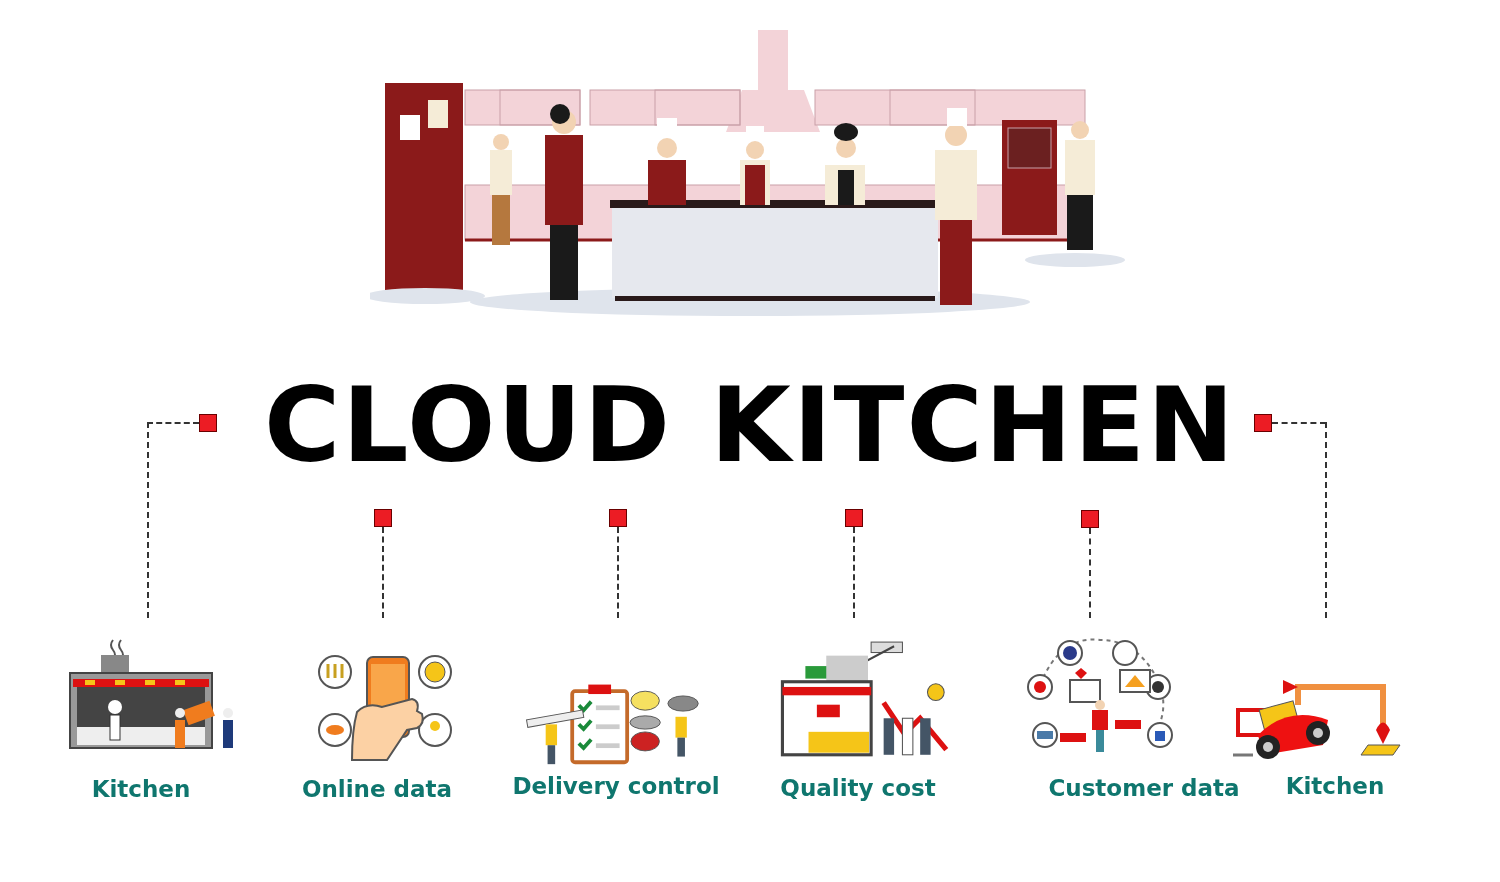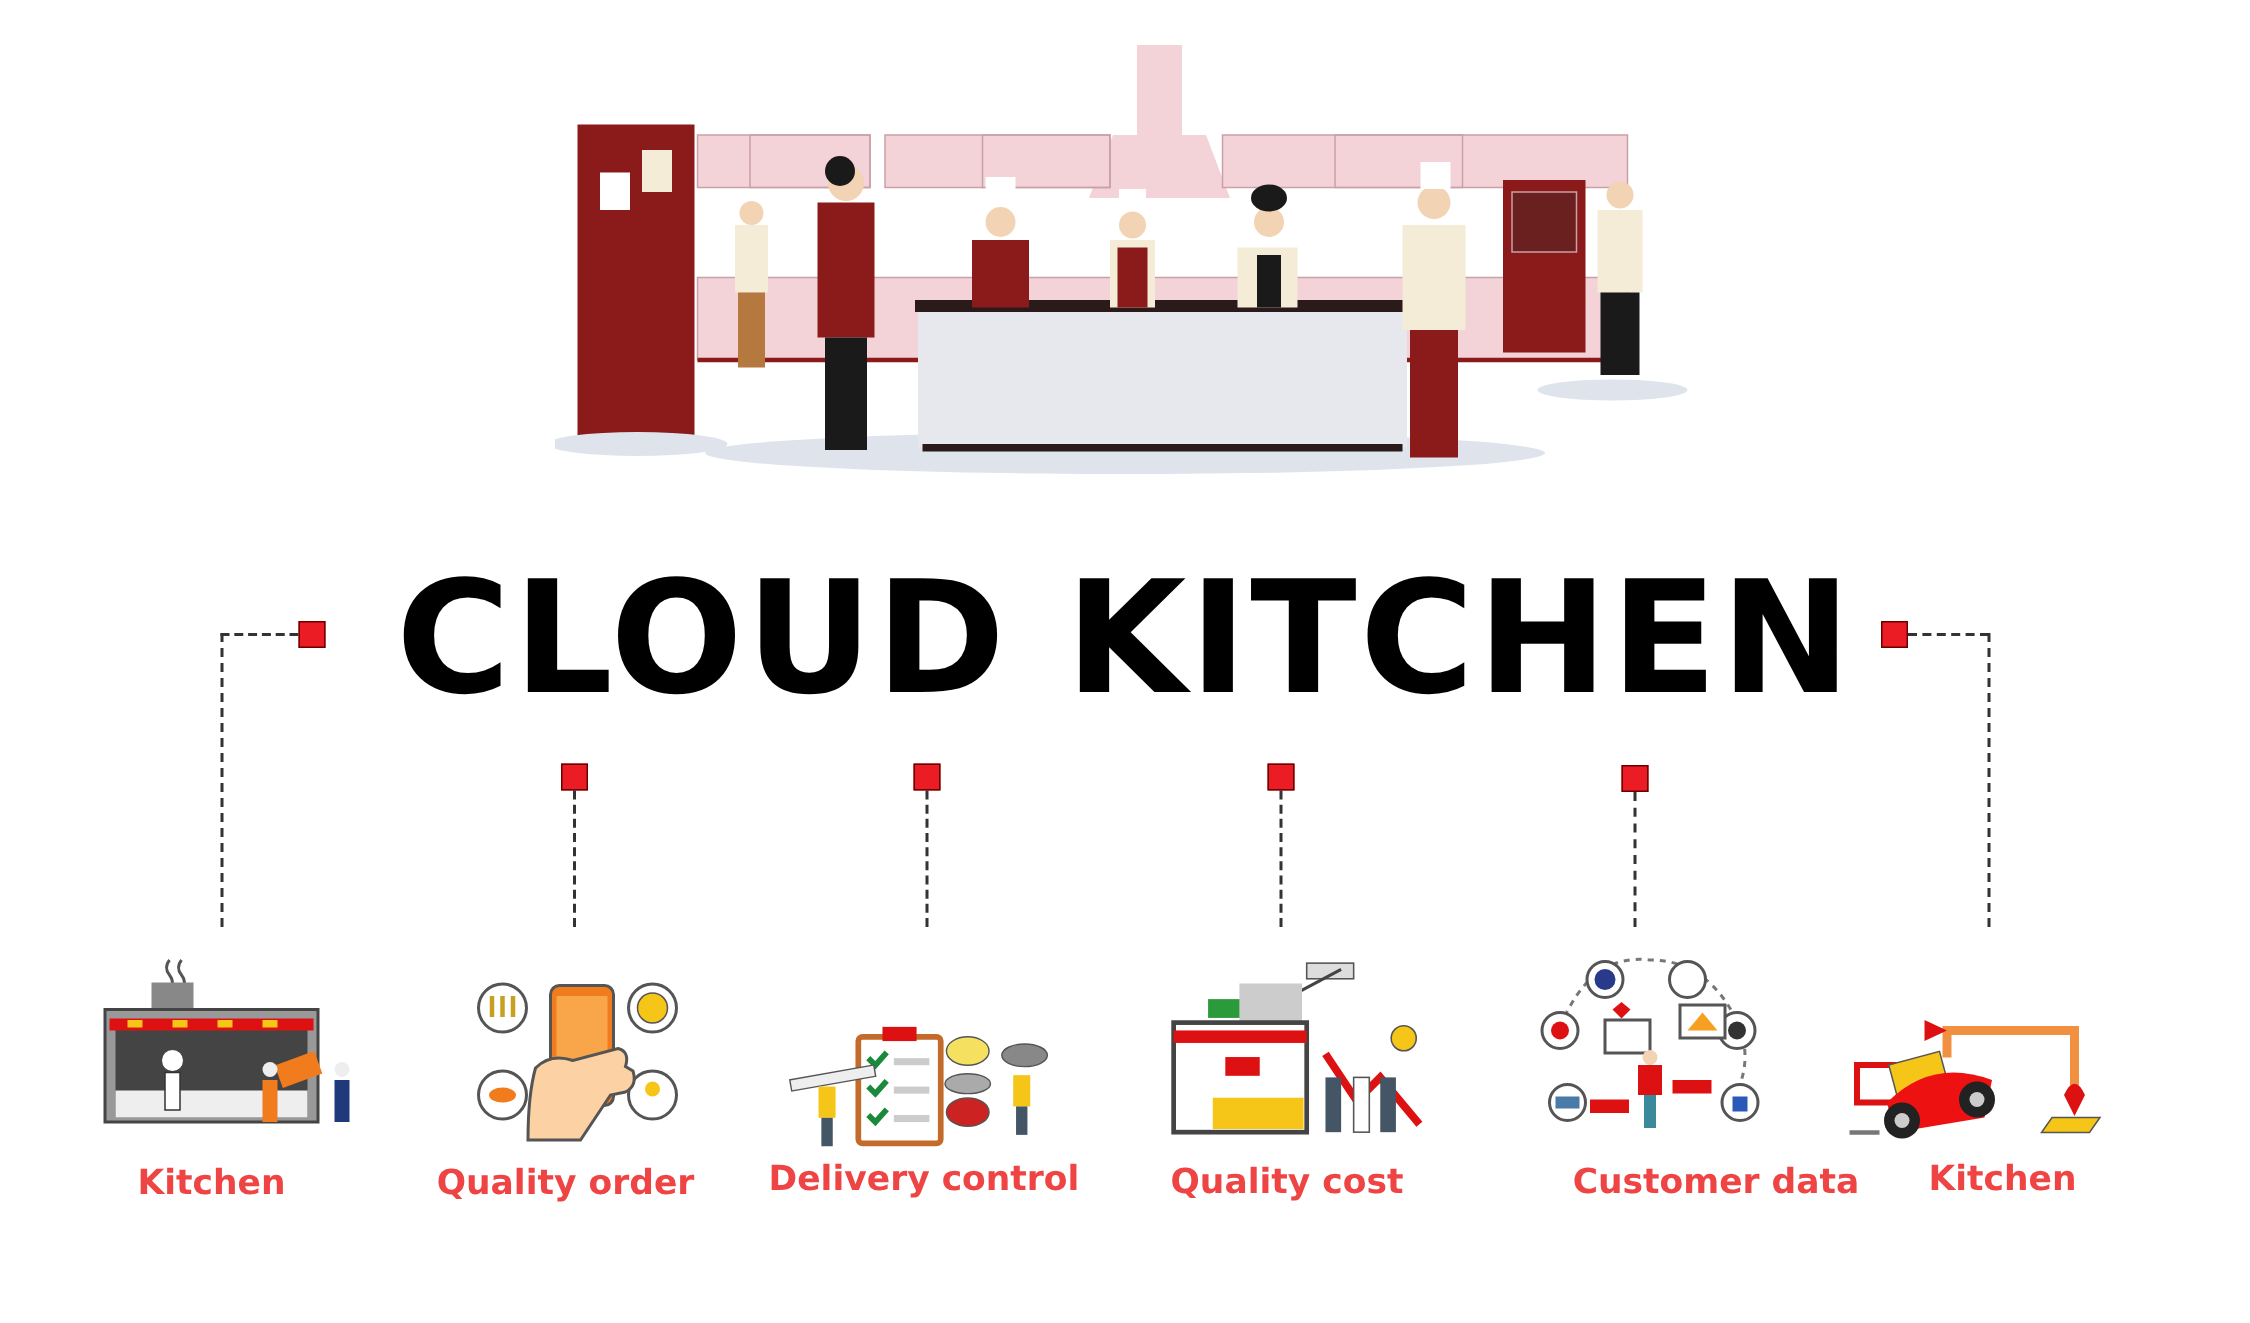--- a/index.html
+++ b/index.html
@@ -3,21 +3,21 @@
 <meta charset="utf-8">
 <style>
   html,body{margin:0;padding:0;background:#ffffff;}
   body{width:1500px;height:882px;position:relative;overflow:hidden;font-family:"DejaVu Sans","Liberation Sans",sans-serif;}
   .abs{position:absolute;}
   .hero{left:370px;top:20px;width:760px;height:310px;}
   .title{left:0;width:1500px;top:365px;text-align:center;font-weight:bold;font-size:104px;letter-spacing:2px;color:#000;line-height:120px;font-family:"DejaVu Sans",sans-serif;}
   .sq{width:18px;height:18px;background:#ec1c24;border:1px solid #6a0000;box-sizing:border-box;}
   .dashv{border-left:2px dashed #333;width:0;}
   .dashh{border-top:2px dashed #333;height:0;}
-  .label{font-size:23px;color:#ef4444;text-align:center;width:240px;font-weight:bold;font-family:"DejaVu Sans",sans-serif;}
+  .label{font-size:23px;color:#0f766e;text-align:center;width:240px;font-weight:bold;font-family:"DejaVu Sans",sans-serif;}
   .icon{width:180px;height:120px;}
 </style>
 </head>
 <body>
 
 <svg class="abs hero" viewBox="0 0 760 310">
 
   <rect x="388" y="10" width="30" height="60" fill="#f3d3d8"></rect>
   <polygon points="372,70 434,70 450,112 356,112" fill="#f3d3d8"></polygon>
 
@@ -195,17 +195,17 @@
   <rect x="35" y="30" width="35" height="35" fill="#f5c518" stroke="#555" transform="rotate(-15 52 47)"></rect>
   <path d="M30 60 q30 -30 70 -15 l-5 25 l-60 10z" fill="#e11"></path>
   <circle cx="40" cy="72" r="12" fill="#222"></circle>
     <circle cx="40" cy="72" r="5" fill="#ccc"></circle>
   <circle cx="90" cy="58" r="12" fill="#222"></circle>
     <circle cx="90" cy="58" r="5" fill="#ccc"></circle>
   <line x1="5" y1="80" x2="25" y2="80" stroke="#777" stroke-width="3"></line>
 </svg>
 
 <div class="abs label" style="left:21px;top:776px;">Kitchen</div>
-<div class="abs label" style="left:257px;top:776px;">Quality order</div>
+<div class="abs label" style="left:257px;top:776px;">Online data</div>
 <div class="abs label" style="left:496px;top:773px;">Delivery control</div>
 <div class="abs label" style="left:738px;top:775px;">Quality cost</div>
 <div class="abs label" style="left:1024px;top:775px;">Customer data</div>
 <div class="abs label" style="left:1215px;top:773px;">Kitchen</div>
 
 </body></html>

